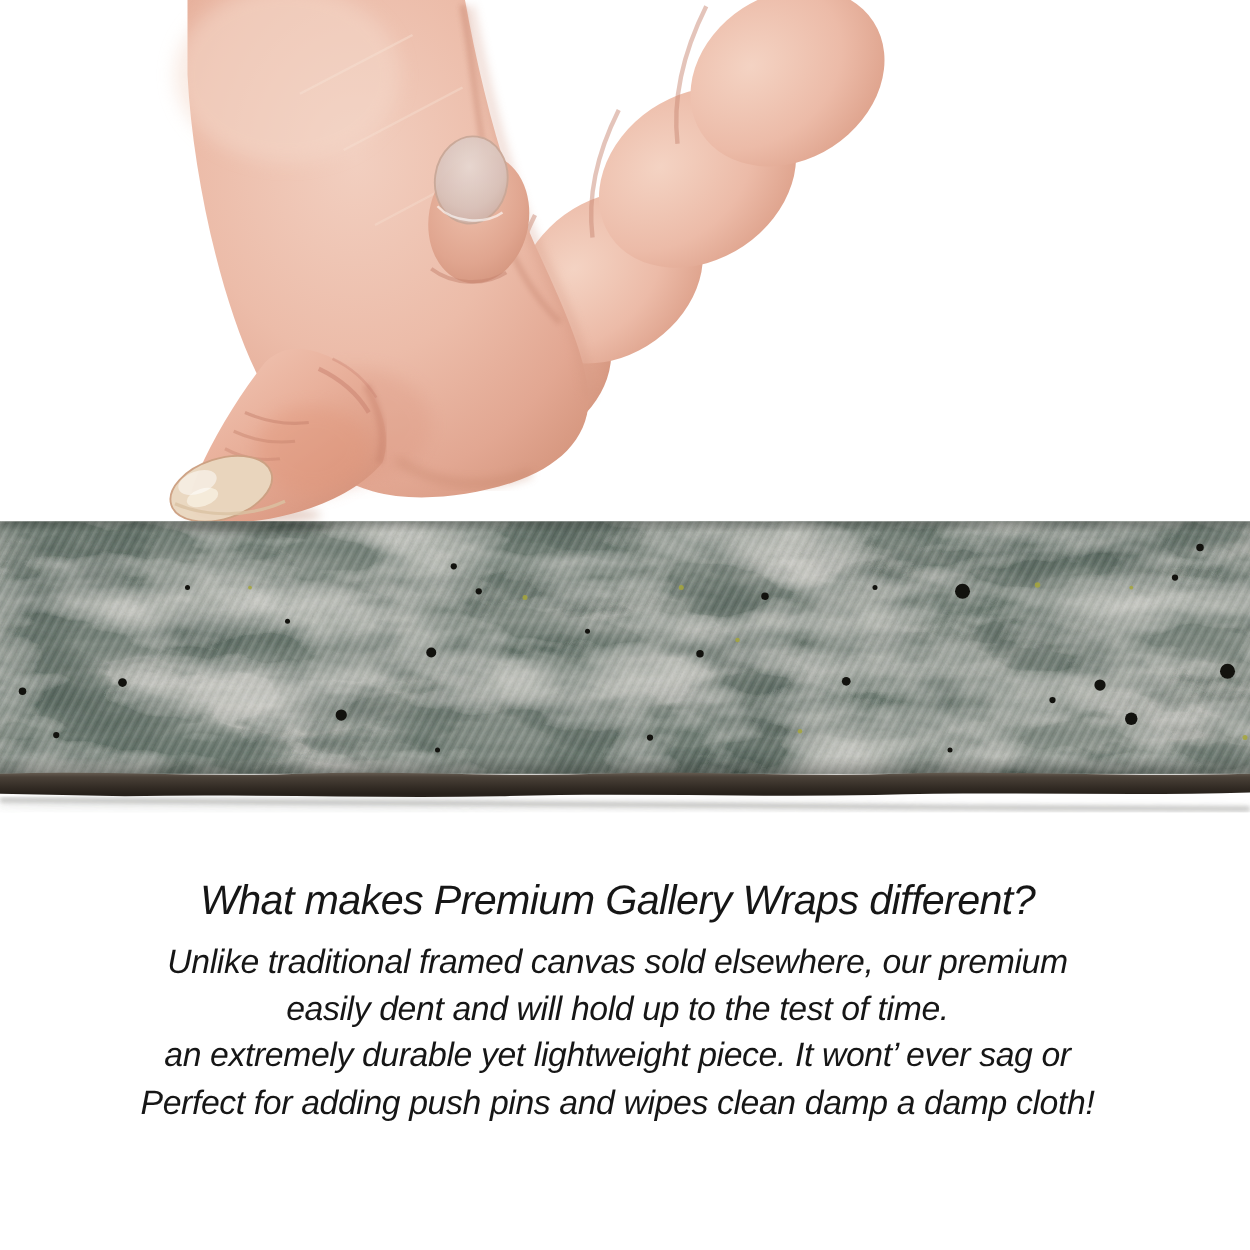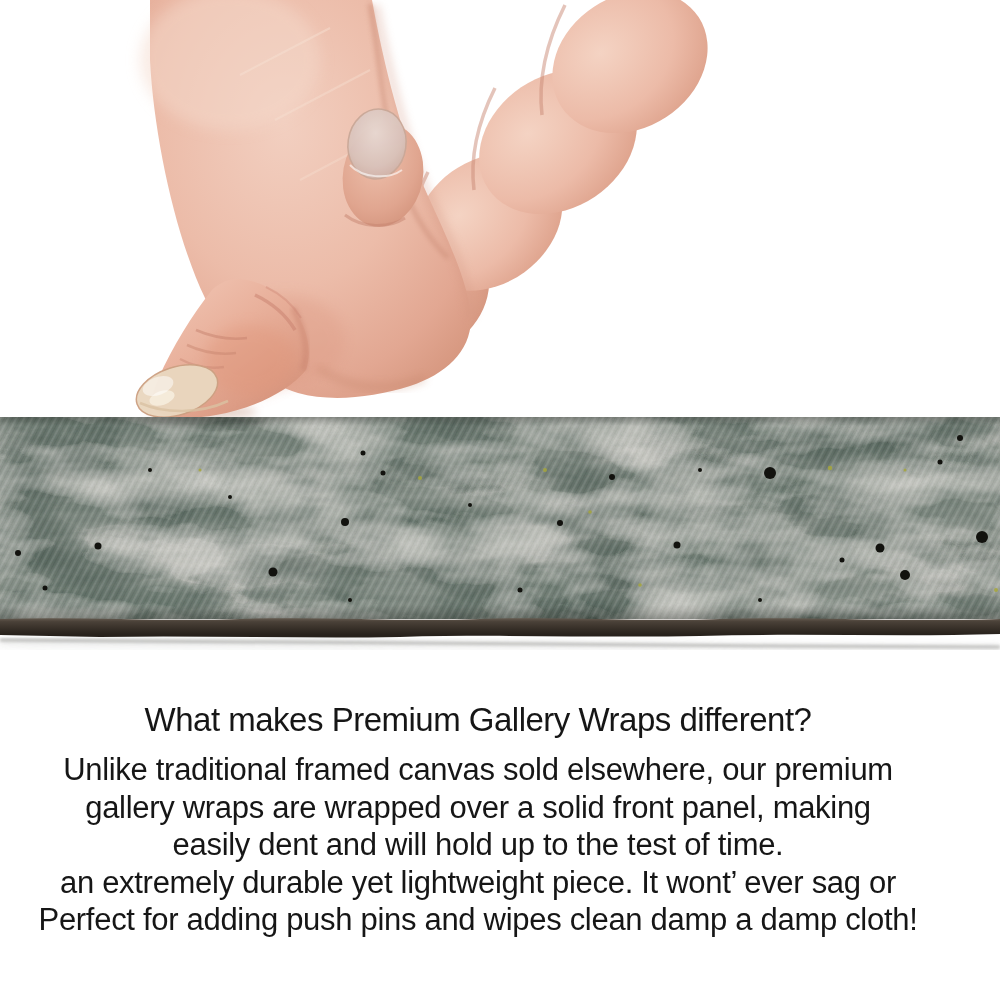--- a/index.html
+++ b/index.html
@@ -7,27 +7,29 @@
     width:1000px;height:1000px;overflow:hidden;
     background:var(--background,#ffffff);
     font-family:"Liberation Sans", sans-serif;
   }
   .page{position:relative;width:1000px;height:1000px;background:var(--background,#ffffff);}
   .hand-svg{position:absolute;top:0;left:0;}
   .strip-svg{position:absolute;top:417px;left:0;}
   .copy{
     position:absolute;top:699px;left:0;width:956px;
     text-align:center;color:var(--text,#161616);
+    font-style:italic;
+    padding-left:16px;
   }
   .copy h2{
     margin:0 0 10px 0;
     font-size:33px;font-weight:400;letter-spacing:-0.5px;line-height:42px;
   }
   .copy p{
-    margin:0;font-size:31px;font-weight:400;letter-spacing:-0.3px;line-height:37.6px;
+    margin:0;font-size:27px;font-weight:400;letter-spacing:-0.3px;line-height:37.6px;
   }
 </style>
 </head>
 <body>
 
 <div class="page">
 
   <svg class="hand-svg" width="1000" height="418" viewBox="0 0 1000 418">
     <defs>
       <radialGradient id="gBack" cx="42%" cy="32%" r="80%">
@@ -257,19 +259,18 @@
 
     <g>
       <path d="M0,224 C 260,225 520,228 780,230 L1000,231" stroke="#c2c2bf" stroke-width="8" fill="none" opacity="0.25" filter="url(#bl3s)"></path>
       <path d="M0,223 C 260,224 520,227 780,229 L1000,230" stroke="#9a9a97" stroke-width="3" fill="none" opacity="0.6" filter="url(#bl2s)"></path>
     </g>
   </svg>
 
   <div class="copy">
     <h2>What makes Premium Gallery Wraps different?</h2>
     <p>Unlike traditional framed canvas sold elsewhere, our premium</p>
-    <p>gallery wraps are wrapped over a solid front panel, making</p>
     <p>easily dent and will hold up to the test of time.</p>
     <p>an extremely durable yet lightweight piece. It wont’ ever sag or</p>
     <p>Perfect for adding push pins and wipes clean damp a damp cloth!</p>
   </div>
 
 </div>
 
 </body></html>

